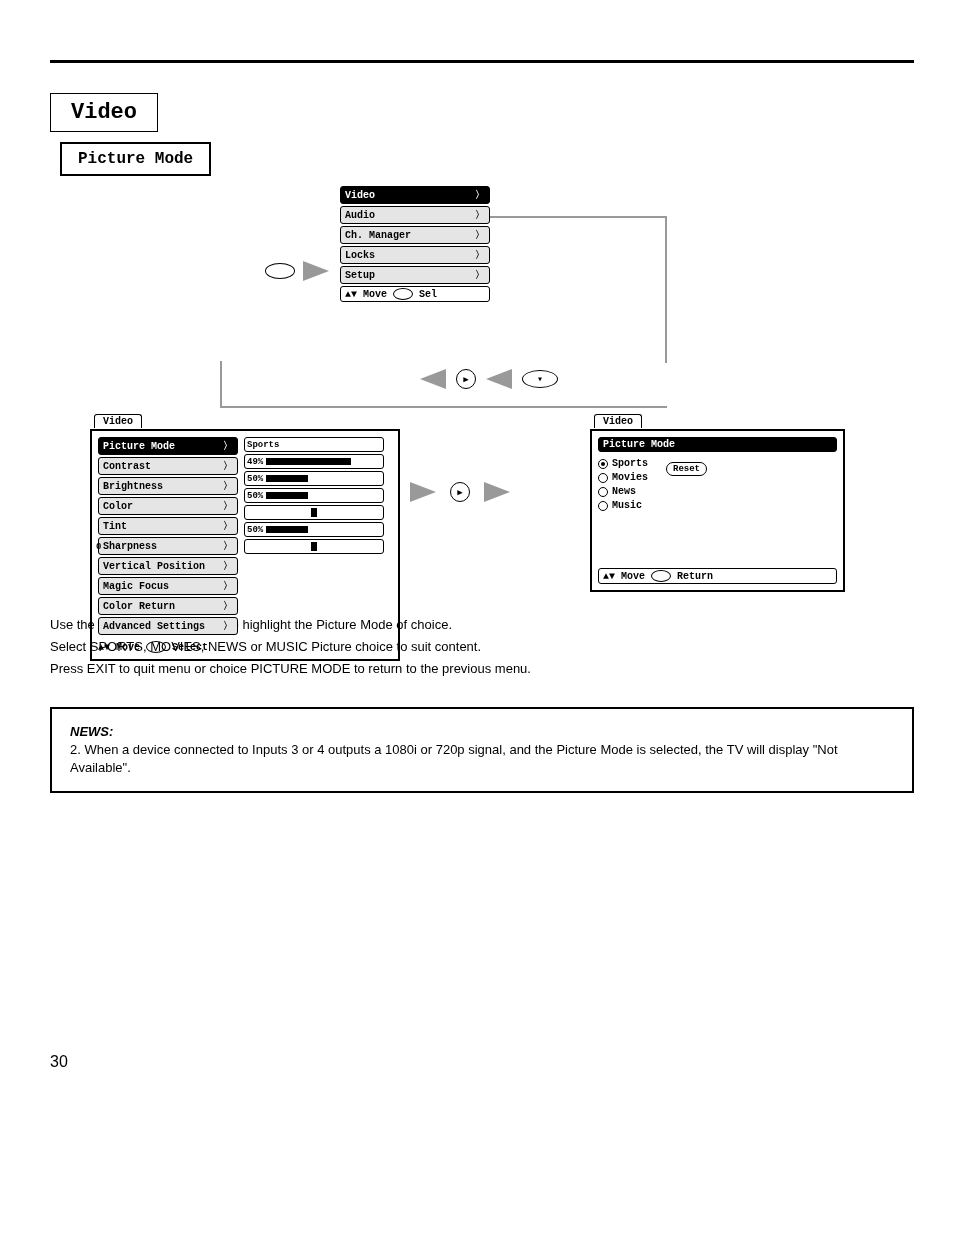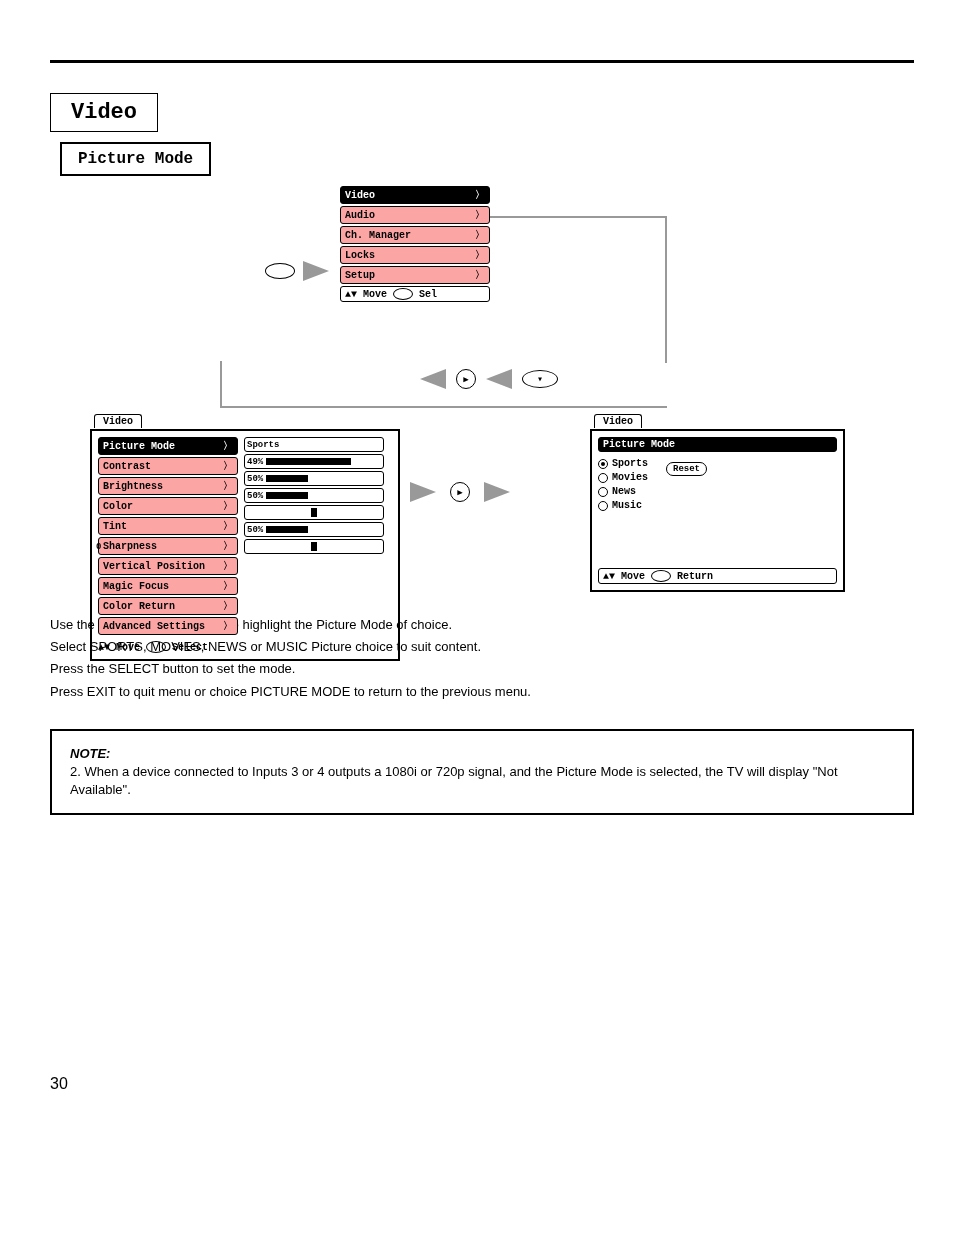--- a/index.html
+++ b/index.html
@@ -2,21 +2,21 @@
 <html><head>
 <meta charset="utf-8">
 <style>
   html,body{margin:0;padding:0;background:#fff;font-family:"Courier New",monospace;color:#000}
   .page{width:954px;margin:0 auto;padding:60px 40px 40px 50px;box-sizing:border-box}
   .rule{border-top:3px solid #000;margin-bottom:30px}
   .video-box{display:inline-block;border:1.5px solid #000;padding:6px 20px;font-size:22px;font-weight:bold;margin-bottom:10px}
   .pm-box{display:inline-block;border:2px solid #000;padding:6px 16px;font-size:16px;font-weight:bold;margin-left:10px}
   .diagram{position:relative;height:420px;margin-top:10px}
   .menu1{position:absolute;left:290px;top:0;width:150px}
-  .tab{border:1.5px solid #000;border-radius:3px;background:#fca5a5;font-size:10px;font-weight:bold;padding:1px 4px;margin-bottom:2px;display:flex;align-items:center}
+  .tab{border:1.5px solid #000;border-radius:3px;background:#e5e5e5;font-size:10px;font-weight:bold;padding:1px 4px;margin-bottom:2px;display:flex;align-items:center}
   .tab .chev{margin-left:auto;font-size:10px}
   .tab.highlight{background:#000;color:#fff}
   .hintbar{border:1.5px solid #000;border-radius:3px;font-size:10px;font-weight:bold;padding:1px 4px;margin-top:2px;display:flex;align-items:center;gap:6px}
   .oval{display:inline-block;width:18px;height:10px;border:1.5px solid #000;border-radius:50%/50%}
   .arrow-r{width:0;height:0;border-top:10px solid transparent;border-bottom:10px solid transparent;border-left:26px solid #999}
   .arrow-l{width:0;height:0;border-top:10px solid transparent;border-bottom:10px solid transparent;border-right:26px solid #999}
   .circle-btn{width:18px;height:18px;border:1.5px solid #000;border-radius:50%;display:flex;align-items:center;justify-content:center;font-size:9px;font-weight:bold}
   .oval-btn{width:34px;height:16px;border:1.5px solid #000;border-radius:50%/50%;display:flex;align-items:center;justify-content:center;font-size:10px}
   .step1-remote{position:absolute;left:215px;top:75px;display:flex;align-items:center;gap:8px}
   .line-right{position:absolute;left:440px;top:30px;width:175px;height:145px;border-right:2px solid #999;border-top:2px solid #999}
@@ -231,23 +231,22 @@
   </div>
 
   <div class="body-text">
     <p>
       <span>Use the CURSOR PAD </span>
       <span>▲</span>&nbsp;&nbsp;
       <span>▼</span>
       <span> to highlight the Picture Mode of choice.</span>
     </p>
     <p>Select SPORTS, MOVIES, NEWS or MUSIC Picture choice to suit content.</p>
-    <p>Press the SELECT button to set the mode.</p>
     <p>Press EXIT to quit menu or choice PICTURE MODE to return to the previous menu.</p>
   </div>
 
   <div class="note-box">
-    <div class="note-title">NOTE:</div>
+    <div class="note-title">NEWS:</div>
     <div>2. When a device connected to Inputs 3 or 4 outputs a 1080i or 720p signal, and the Picture Mode is selected, the TV will display "Not Available".</div>
   </div>
 
   <div class="pagen">30</div>
 </div>
 
 </body></html>

